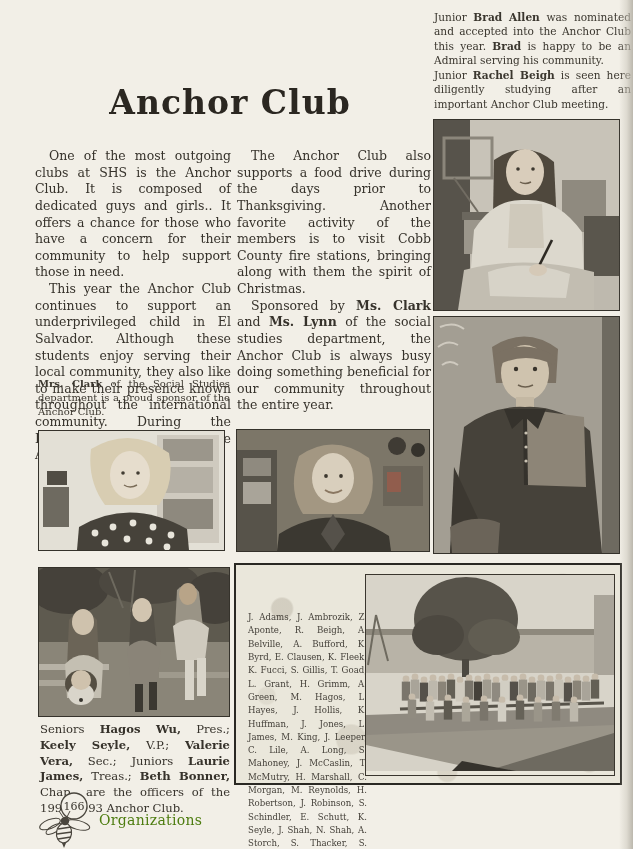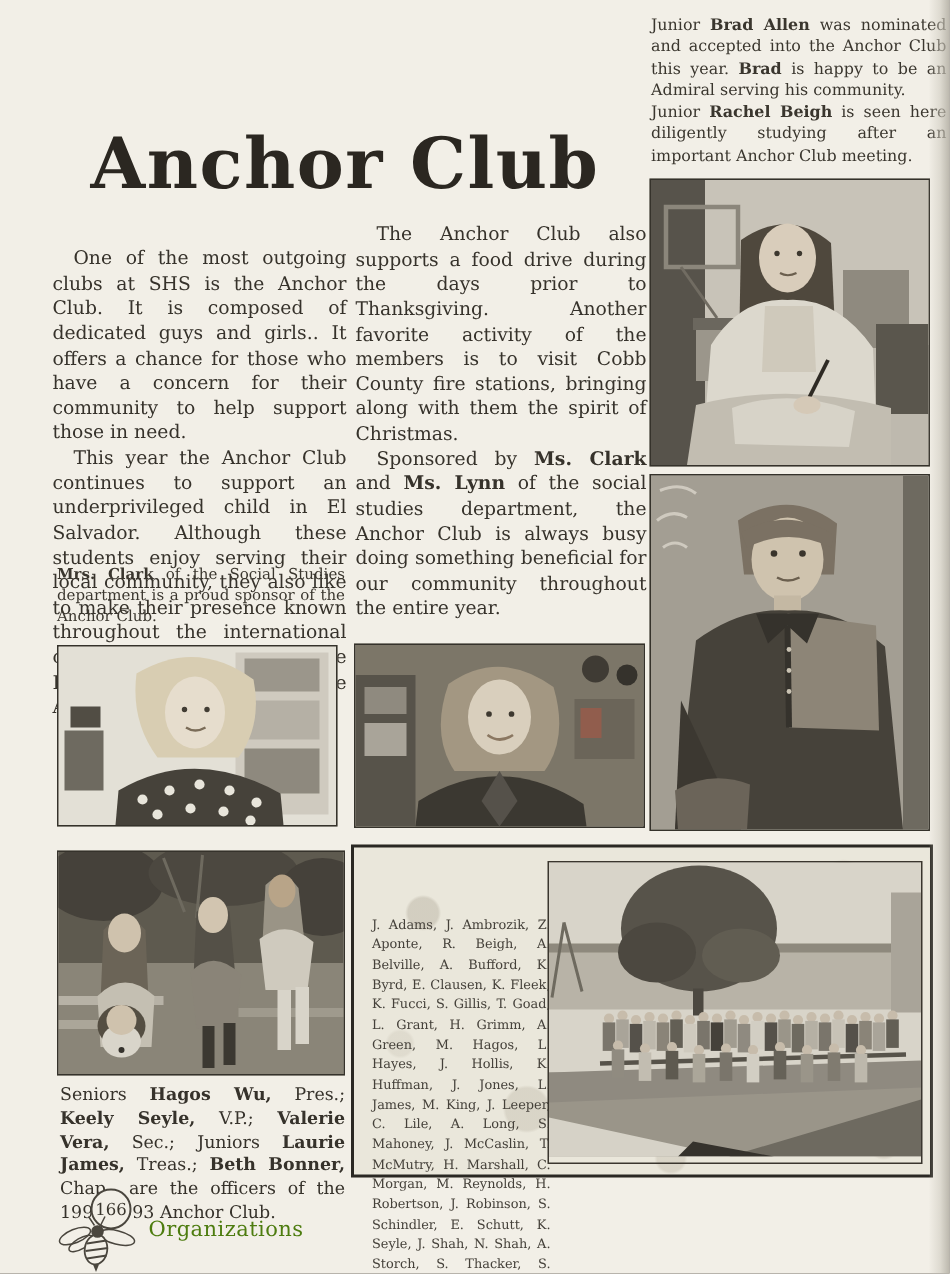--- a/index.html
+++ b/index.html
@@ -13,21 +13,21 @@
     background:linear-gradient(to right,rgba(210,206,196,0) 0%,rgba(205,201,190,.55) 55%,rgba(178,174,163,.85) 100%);
   }
   
   .note{
     position:absolute;width:197px;font-size:10.6px;line-height:1.36;
     text-align:justify;color:#3a362e;
   }
   .b{font-weight:bold;}
   .title{
     position:absolute;left:28px;top:86px;width:404px;
-    font-size:47px;font-weight:bold;text-align:center;color:#2b2721;
+    font-size:33px;font-weight:bold;text-align:center;color:#2b2721;
     letter-spacing:1px;line-height:1;
   }
   .col{
     position:absolute;top:148px;font-size:12.5px;line-height:1.33;
     text-align:justify;color:#36322b;
   }
   .col p{margin:0;}
   .col p.ind{text-indent:14px;}
   .caption{
     position:absolute;top:377px;font-size:10px;line-height:1.38;
@@ -67,21 +67,21 @@
 </head>
 <body>
 
 <div class="page">
 
   <div class="note" style="left:434px;top:10px;"><span>Junior </span><span class="b">Brad Allen</span><span> was nominated and accepted into the Anchor Club this year. </span><span class="b">Brad</span><span> is happy to be an Admiral serving his community.</span></div>
   <div class="note" style="left:434px;top:68px;"><span>Junior </span><span class="b">Rachel Beigh</span><span> is seen here diligently studying after an important Anchor Club meeting.</span></div>
 
   <div class="title">Anchor Club</div>
 
-  <div class="col" style="left:35px;width:196px;margin-top:16px;">
+  <div class="col" style="left:35px;width:196px;">
     <p class="ind">One of the most outgoing clubs at SHS is the Anchor Club. It is composed of dedicated guys and girls.. It offers a chance for those who have a concern for their community to help support those in need.</p>
     <p class="ind">This year the Anchor Club continues to support an underprivileged child in El Salvador. Although these students enjoy serving their local community, they also like to make their presence known throughout the international community. During the Halloween season, the Anchors and Admirals</p>
   </div>
   <div class="col" style="left:237px;width:194px;">
     <p class="ind">The Anchor Club also supports a food drive during the days prior to Thanksgiving. Another favorite activity of the members is to visit Cobb County fire stations, bringing along with them the spirit of Christmas.</p>
     <p class="ind"><span>Sponsored by </span><span class="b">Ms. Clark</span><span> and </span><span class="b">Ms. Lynn</span><span> of the social studies department, the Anchor Club is always busy doing something beneficial for our community throughout the entire year.</span></p>
   </div>
 
   <div class="caption" style="left:38px;width:192px;"><span class="b">Mrs. Clark</span><span> of the Social Studies department is a proud sponsor of the Anchor Club.</span></div>
 

